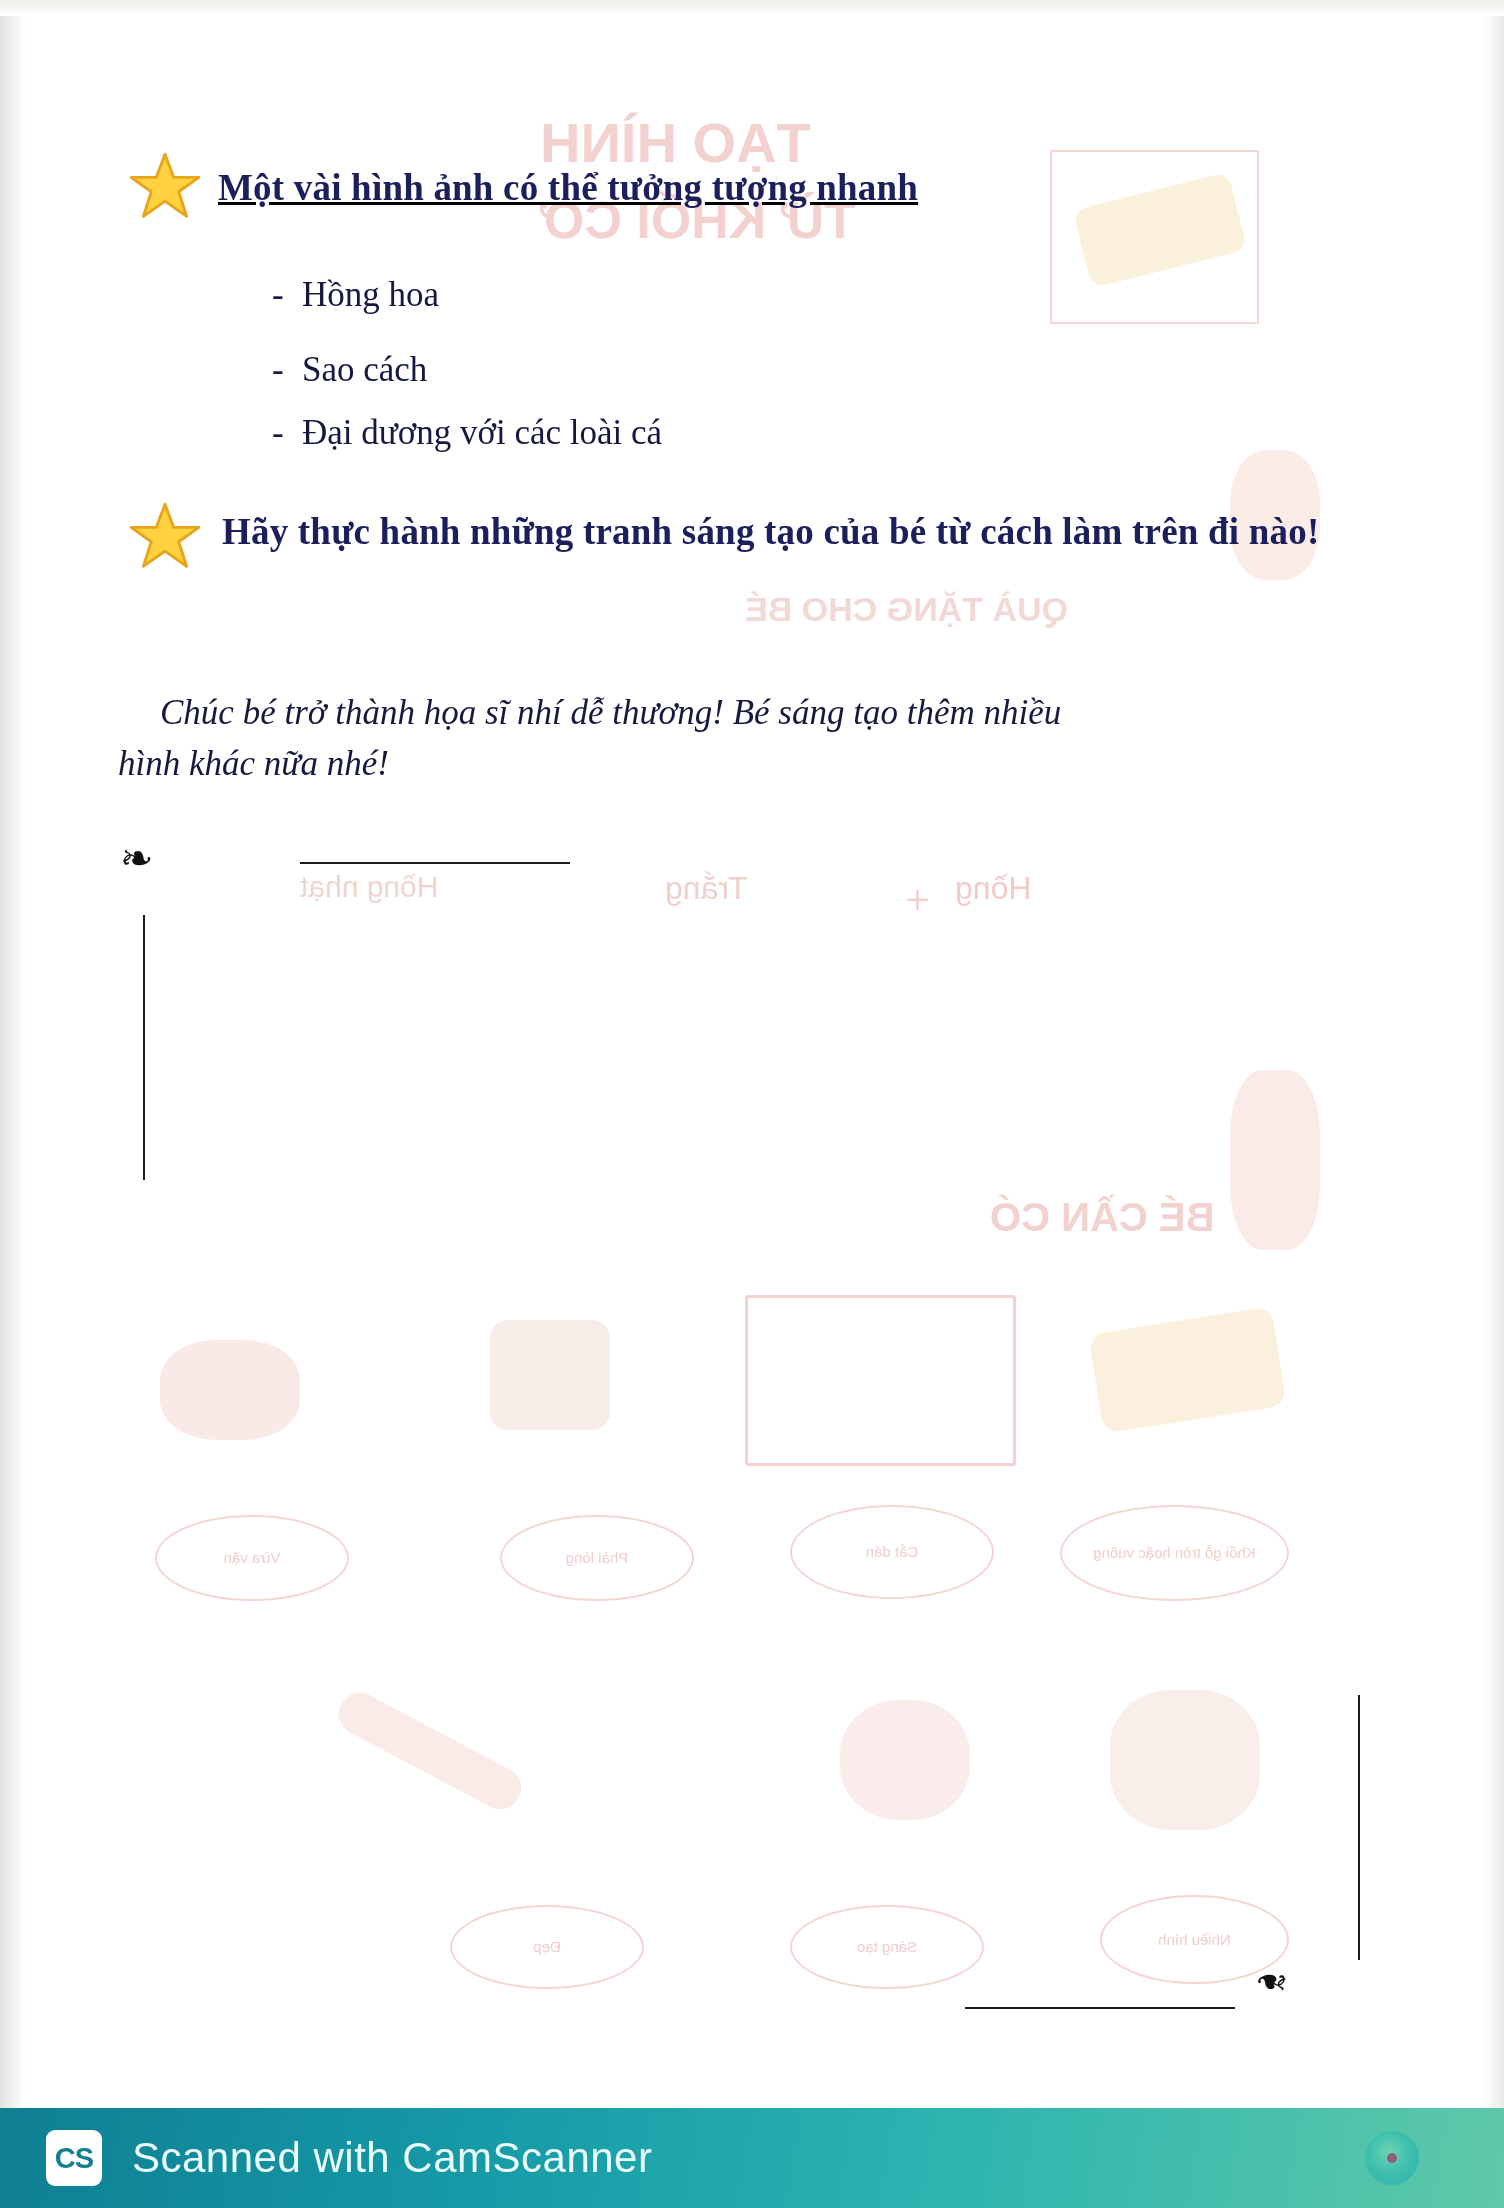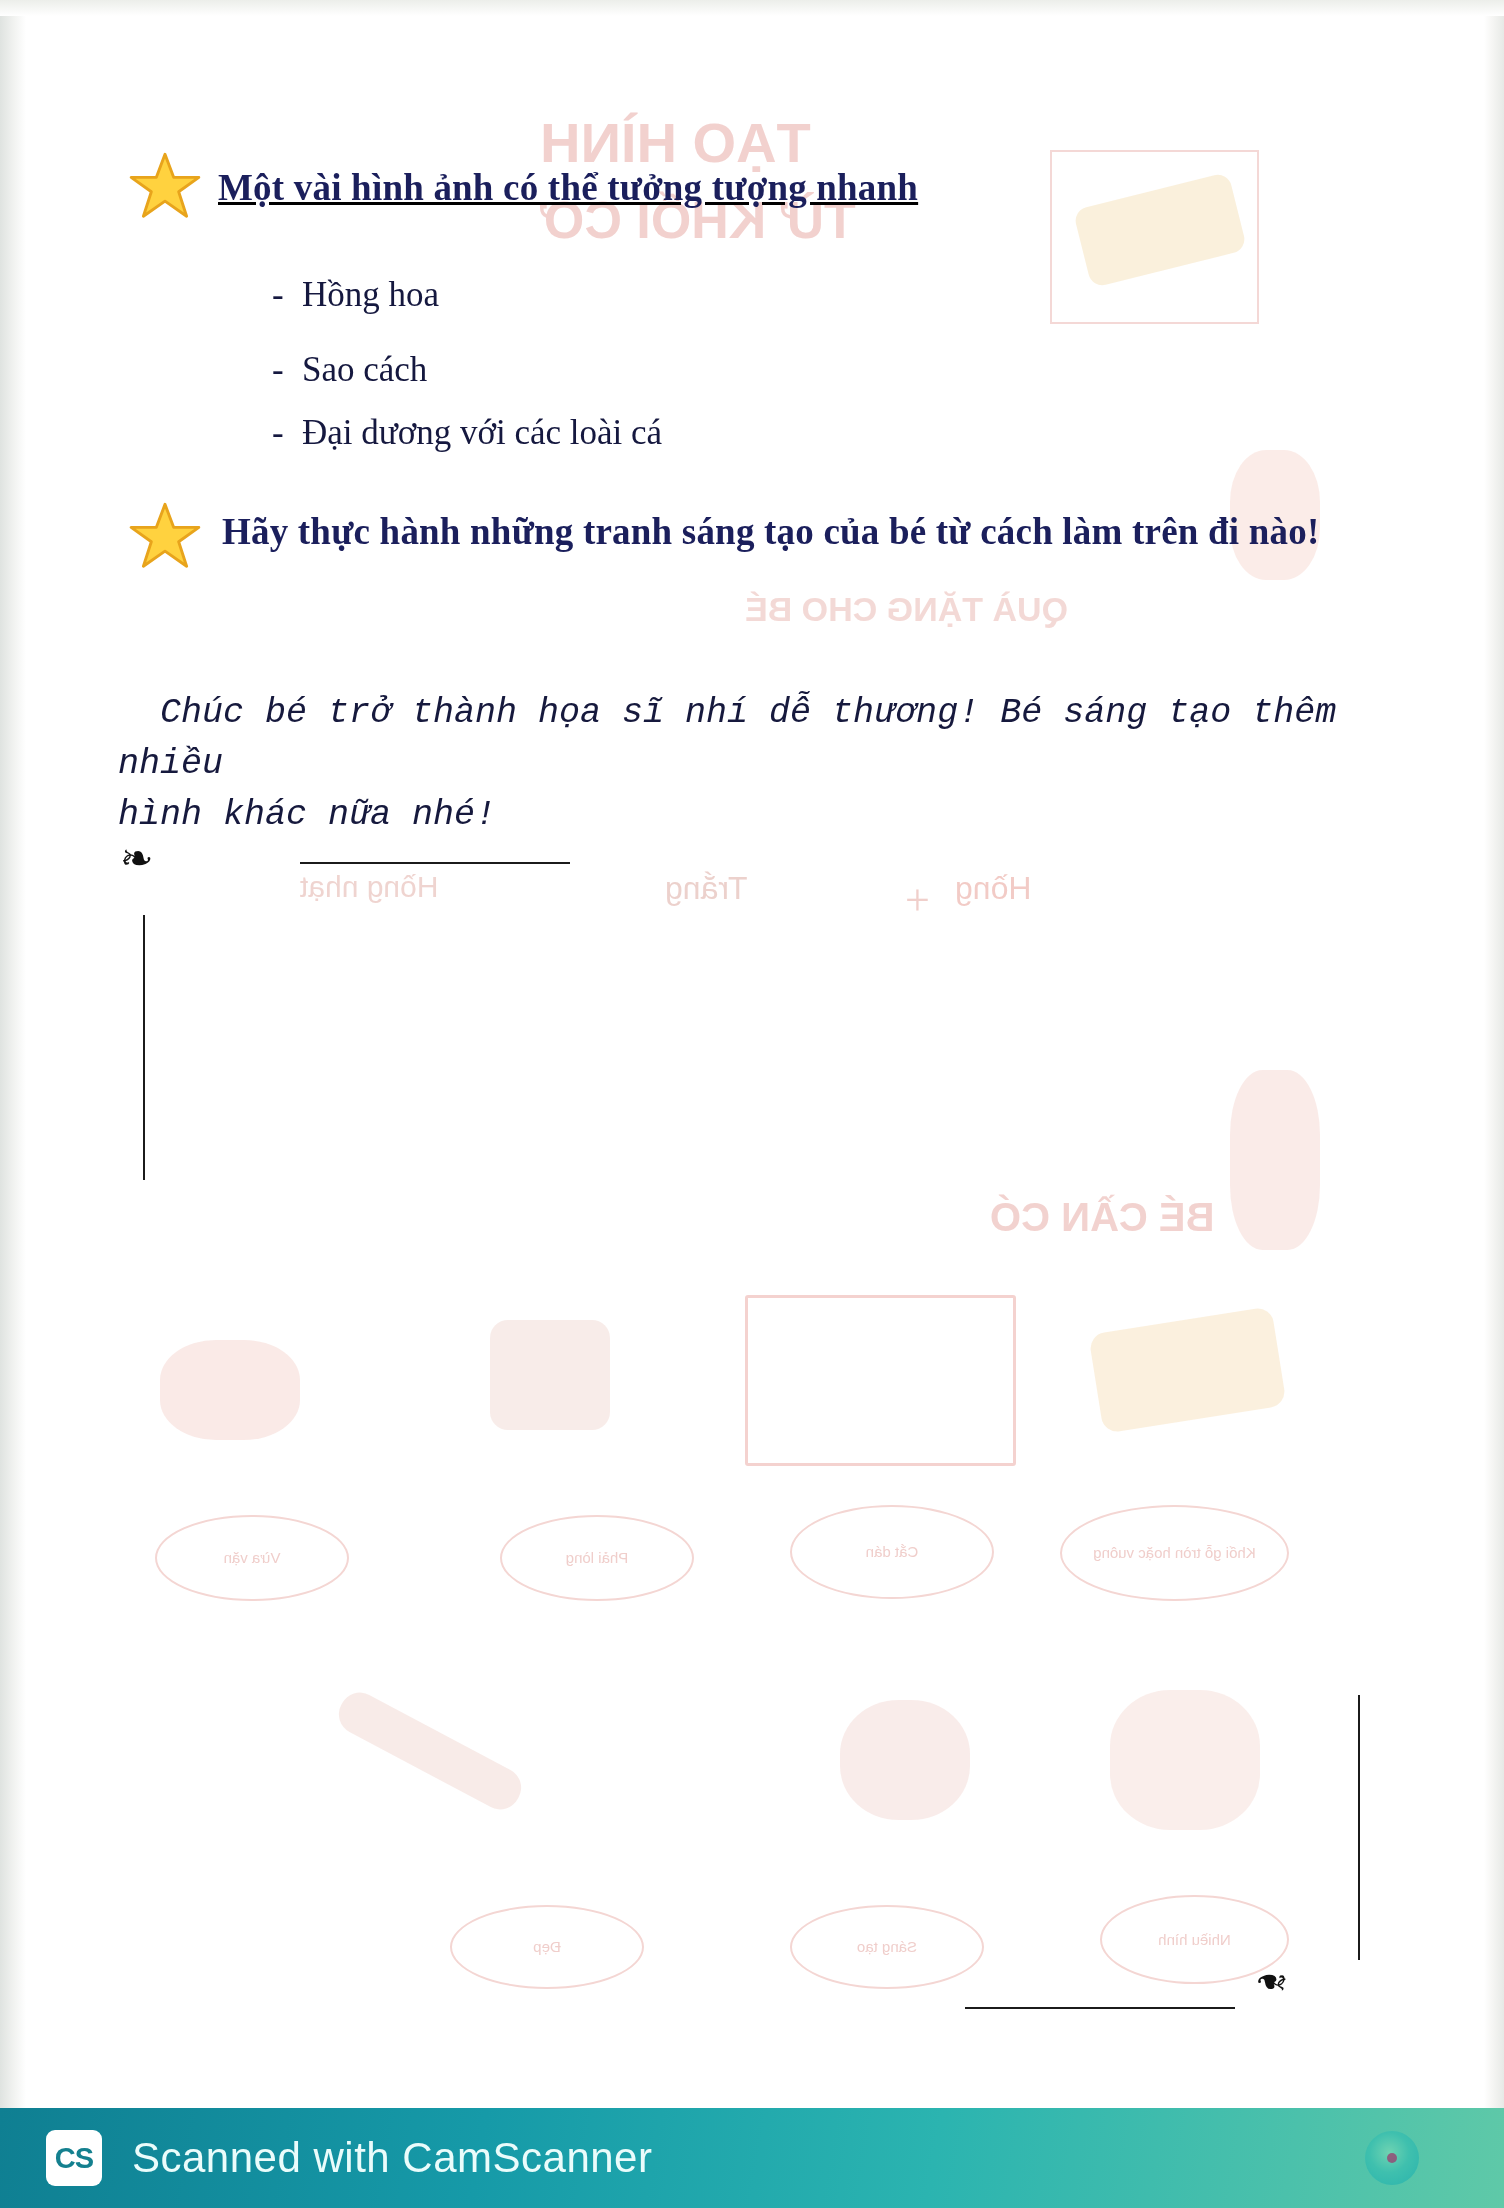--- a/index.html
+++ b/index.html
@@ -133,21 +133,21 @@
     display: inline-block;
     width: 30px;
   }
 
   .closing {
     position: absolute;
     font-style: italic;
     font-size: 35px;
     color: #16193d;
     line-height: 1.45;
-    font-family: Liberation Mono, monospace;
+    font-family: Liberation Serif, serif;
   }
   .closing .indent { display: inline-block; width: 42px; }
 
   
   .rule {
     position: absolute;
     background: #1b1b1b;
   }
   .corner-orn {
     position: absolute;

